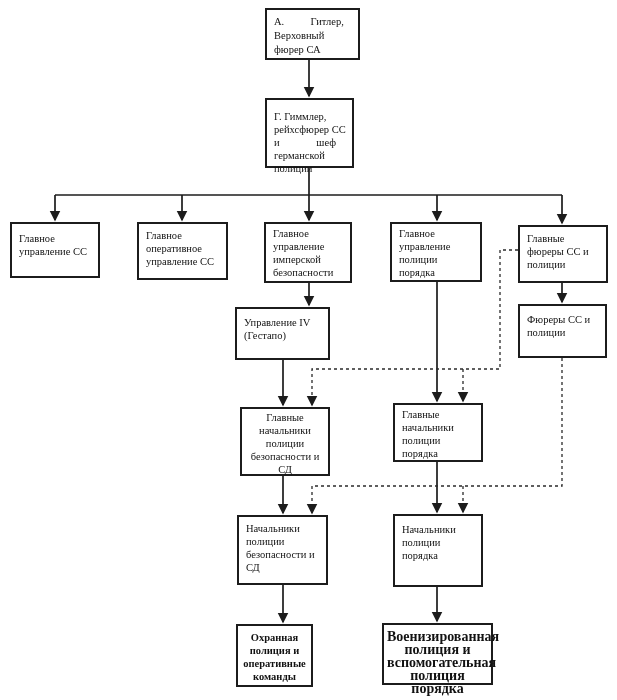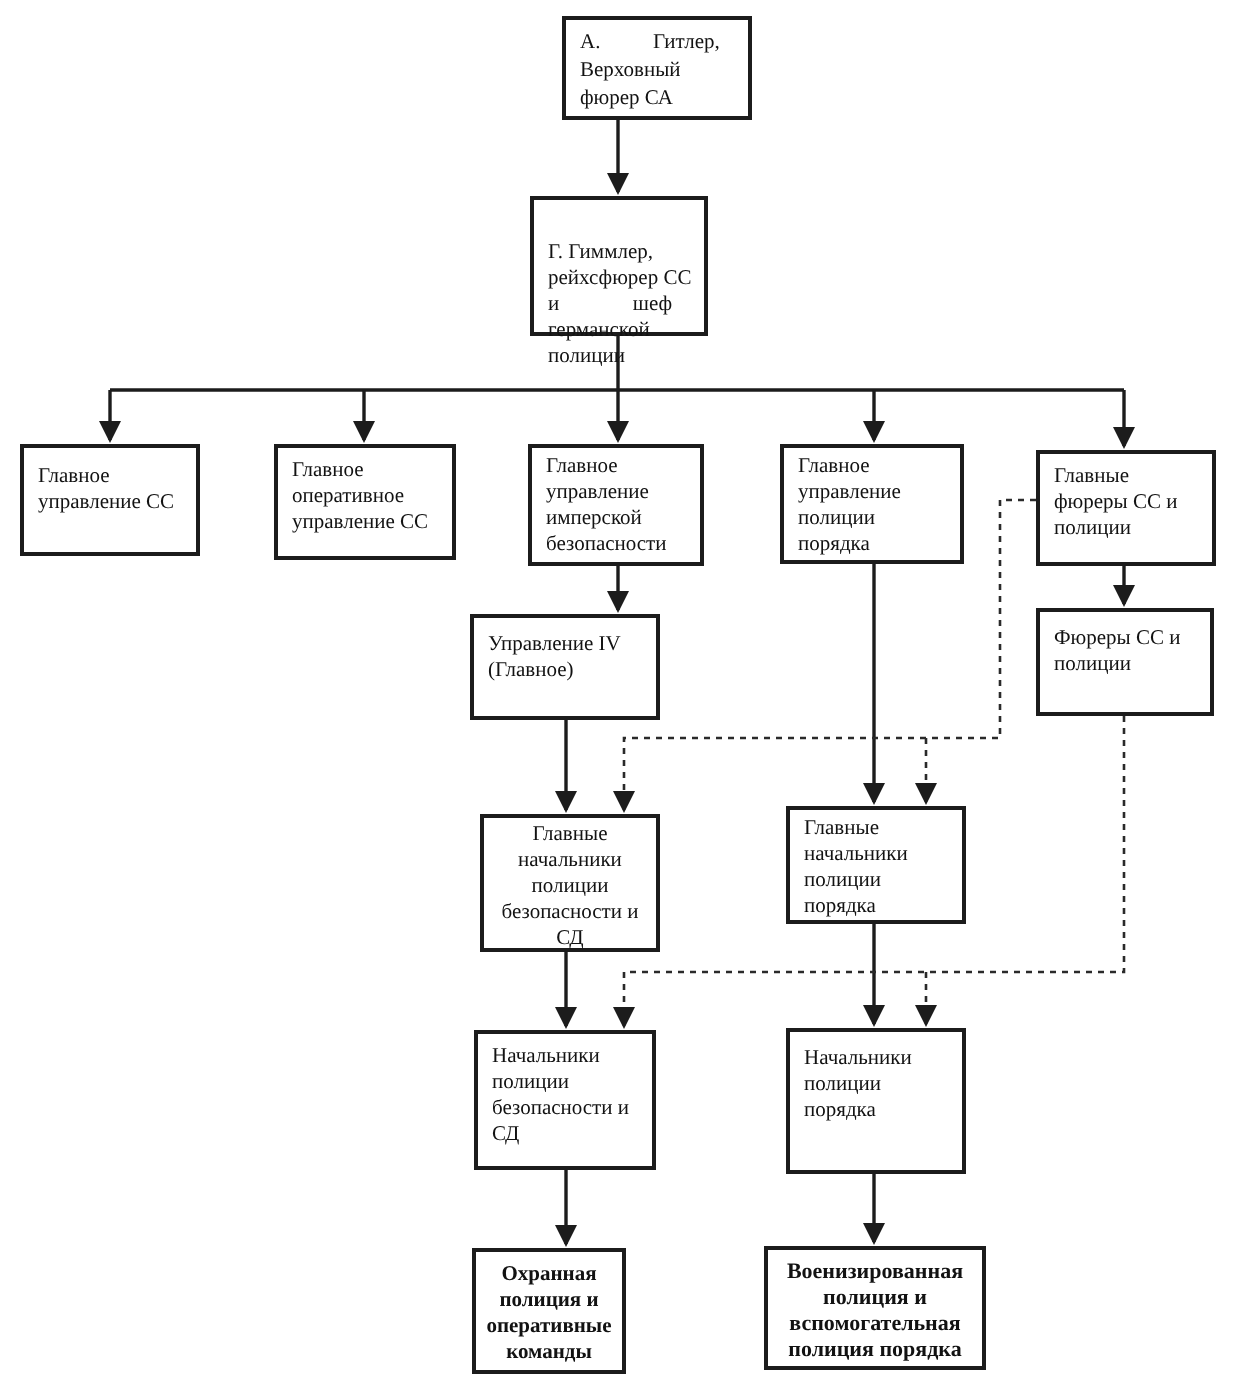--- a/index.html
+++ b/index.html
@@ -10,35 +10,35 @@
   #edges { position:absolute; left:0; top:0; width:617px; height:700px; }
   .node {
     position:absolute; box-sizing:border-box;
     border:2px solid #1c1c1c; background:#ffffff;
     color:#121212; font-size:10.5px; line-height:13px;
     white-space:pre-wrap; padding:4px 3px 2px 7px;
   }
   .center { text-align:center; padding-left:3px; padding-right:3px; }
   .bold { font-weight:bold; }
 
-  #n-hitler   { left:265px; top:8px;   width:95px;  height:52px; line-height:14px; padding-top:5px;margin-left:16px; }
-  #n-himmler  { left:265px; top:98px;  width:89px;  height:70px; padding-top:20px; }
+  #n-hitler   { left:265px; top:8px;   width:95px;  height:52px; line-height:14px; padding-top:5px; }
+  #n-himmler  { left:265px; top:98px;  width:89px;  height:70px; padding-top:10px; }
   #n-ss-main  { left:10px;  top:222px; width:90px;  height:56px; padding-top:8px; }
   #n-ss-op    { left:137px; top:222px; width:91px;  height:58px; padding-top:5px; }
   #n-rsha     { left:264px; top:222px; width:88px;  height:61px; padding-top:3px; }
   #n-orpo     { left:390px; top:222px; width:92px;  height:60px; padding-top:3px; }
   #n-hssf     { left:518px; top:225px; width:90px;  height:58px; padding-top:5px; }
   #n-gestapo  { left:235px; top:307px; width:95px;  height:53px; padding-top:7px; }
   #n-ssf      { left:518px; top:304px; width:89px;  height:54px; padding-top:7px; }
   #n-gnach-sd { left:240px; top:407px; width:90px;  height:69px; padding-top:2px; }
   #n-gnach-or { left:393px; top:403px; width:90px;  height:59px; padding-top:3px; }
   #n-nach-sd  { left:237px; top:515px; width:91px;  height:70px; padding-top:5px; }
   #n-nach-or  { left:393px; top:514px; width:90px;  height:73px; padding-top:7px; }
   #n-schupo   { left:236px; top:624px; width:77px;  height:63px; padding-top:5px; }
-  #n-milpol   { left:382px; top:623px; width:111px; height:62px; padding-top:5px; font-size:11px; }
+  #n-milpol   { left:382px; top:623px; width:111px; height:62px; padding-top:5px; font-size:14px; }
 
   .solid  { stroke:#1c1c1c; stroke-width:1.7; fill:none; }
   .dashed { stroke:#2a2a2a; stroke-width:1.3; fill:none; stroke-dasharray:3 3; }
 </style>
 </head>
 <body>
 
 <div id="canvas">
 
   <svg id="edges" viewBox="0 0 617 700" xmlns="http://www.w3.org/2000/svg">
@@ -91,21 +91,21 @@
 безопасности</div>
   <div class="node" id="n-orpo">Главное
 управление
 полиции
 порядка</div>
   <div class="node" id="n-hssf">Главные
 фюреры СС и
 полиции</div>
 
   <div class="node" id="n-gestapo">Управление IV
-(Главное)</div>
+(Гестапо)</div>
   <div class="node" id="n-ssf">Фюреры СС и
 полиции</div>
 
   <div class="node center" id="n-gnach-sd">Главные
 начальники
 полиции
 безопасности и
 СД</div>
   <div class="node" id="n-gnach-or">Главные
 начальники

